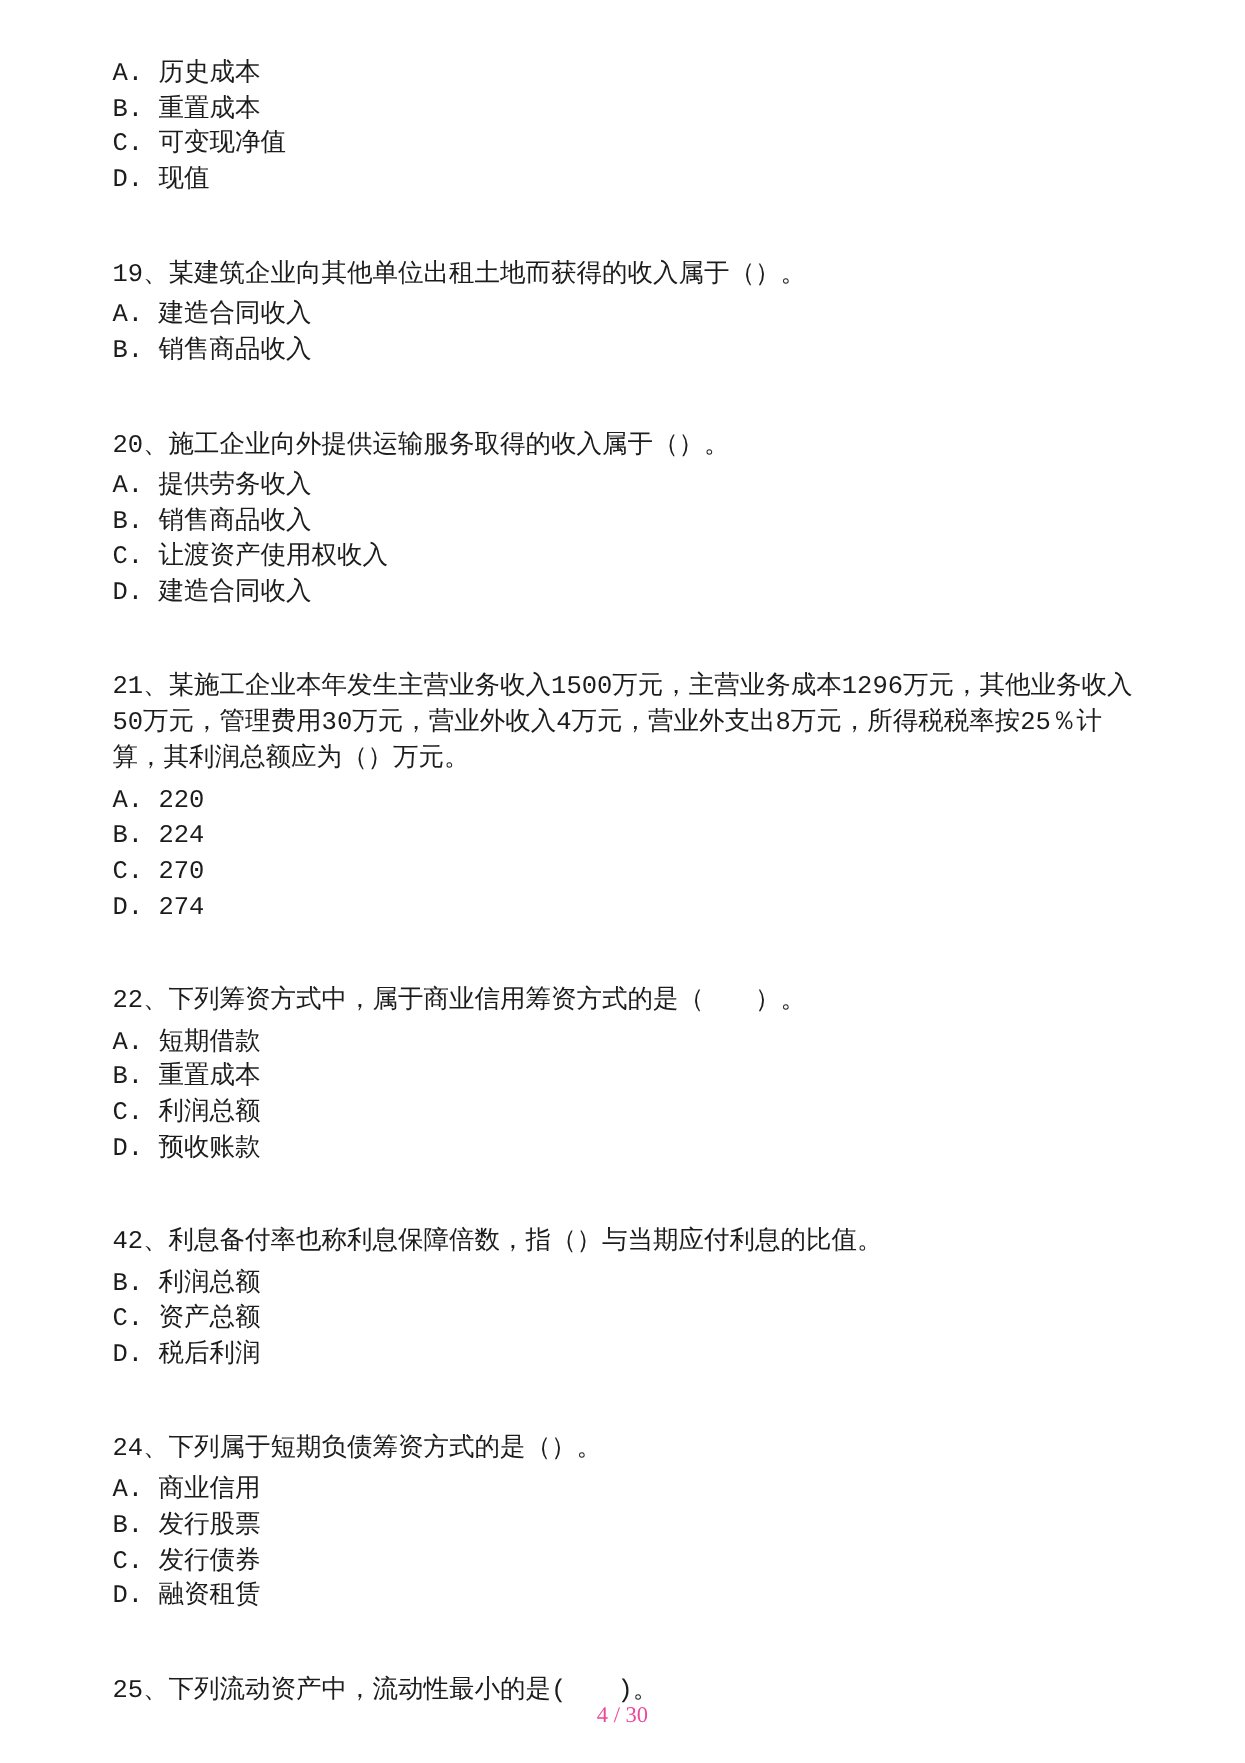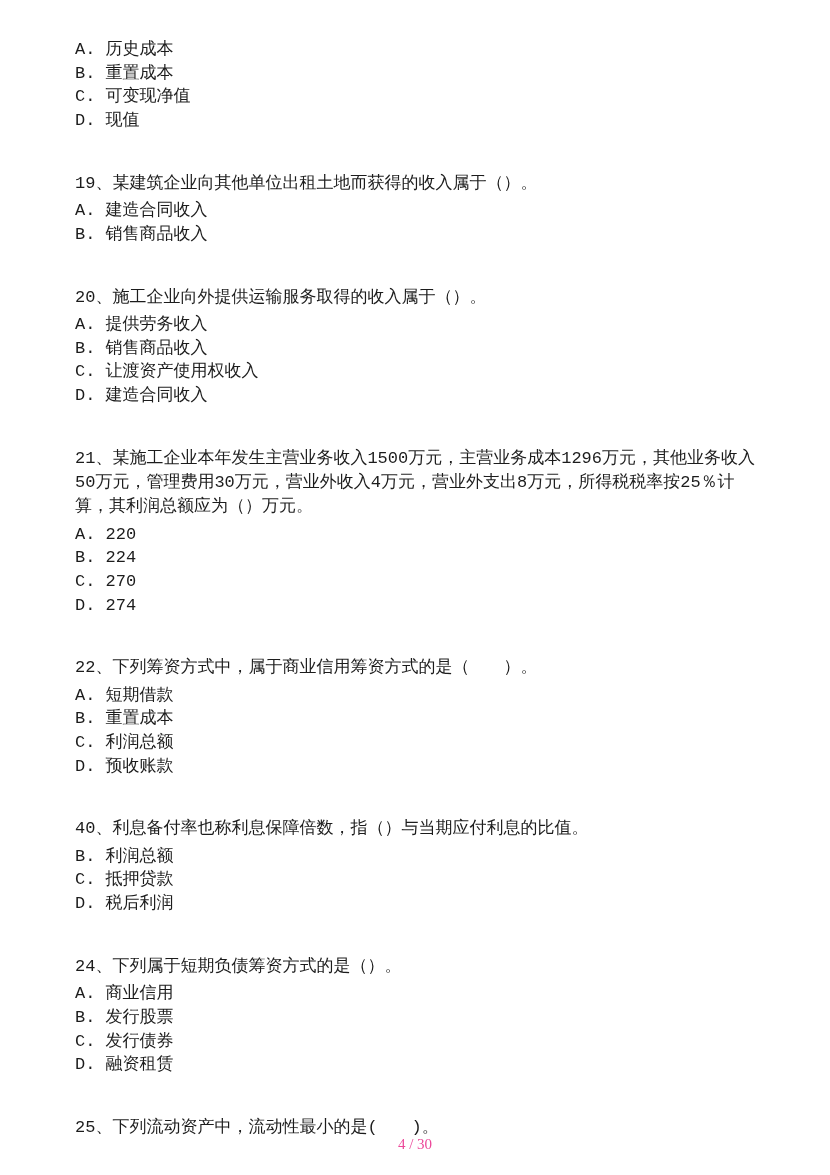--- a/index.html
+++ b/index.html
@@ -94,24 +94,24 @@
       <div class="stem">22、下列筹资方式中，属于商业信用筹资方式的是（　　）。</div>
     </div>
     <div class="opt">A. 短期借款</div>
     <div class="opt">B. 重置成本</div>
     <div class="opt">C. 利润总额</div>
     <div class="opt">D. 预收账款</div>
   </section>
 
   <section class="qblock">
     <div class="stem-group">
-      <div class="stem">40、利息备付率也称利息保障倍数，指（）与当期应付利息的比值。</div>
+      <div class="stem">42、利息备付率也称利息保障倍数，指（）与当期应付利息的比值。</div>
     </div>
     <div class="opt">B. 利润总额</div>
-    <div class="opt">C. 抵押贷款</div>
+    <div class="opt">C. 资产总额</div>
     <div class="opt">D. 税后利润</div>
   </section>
 
   <section class="qblock">
     <div class="stem-group">
       <div class="stem">24、下列属于短期负债筹资方式的是（）。</div>
     </div>
     <div class="opt">A. 商业信用</div>
     <div class="opt">B. 发行股票</div>
     <div class="opt">C. 发行债券</div>

